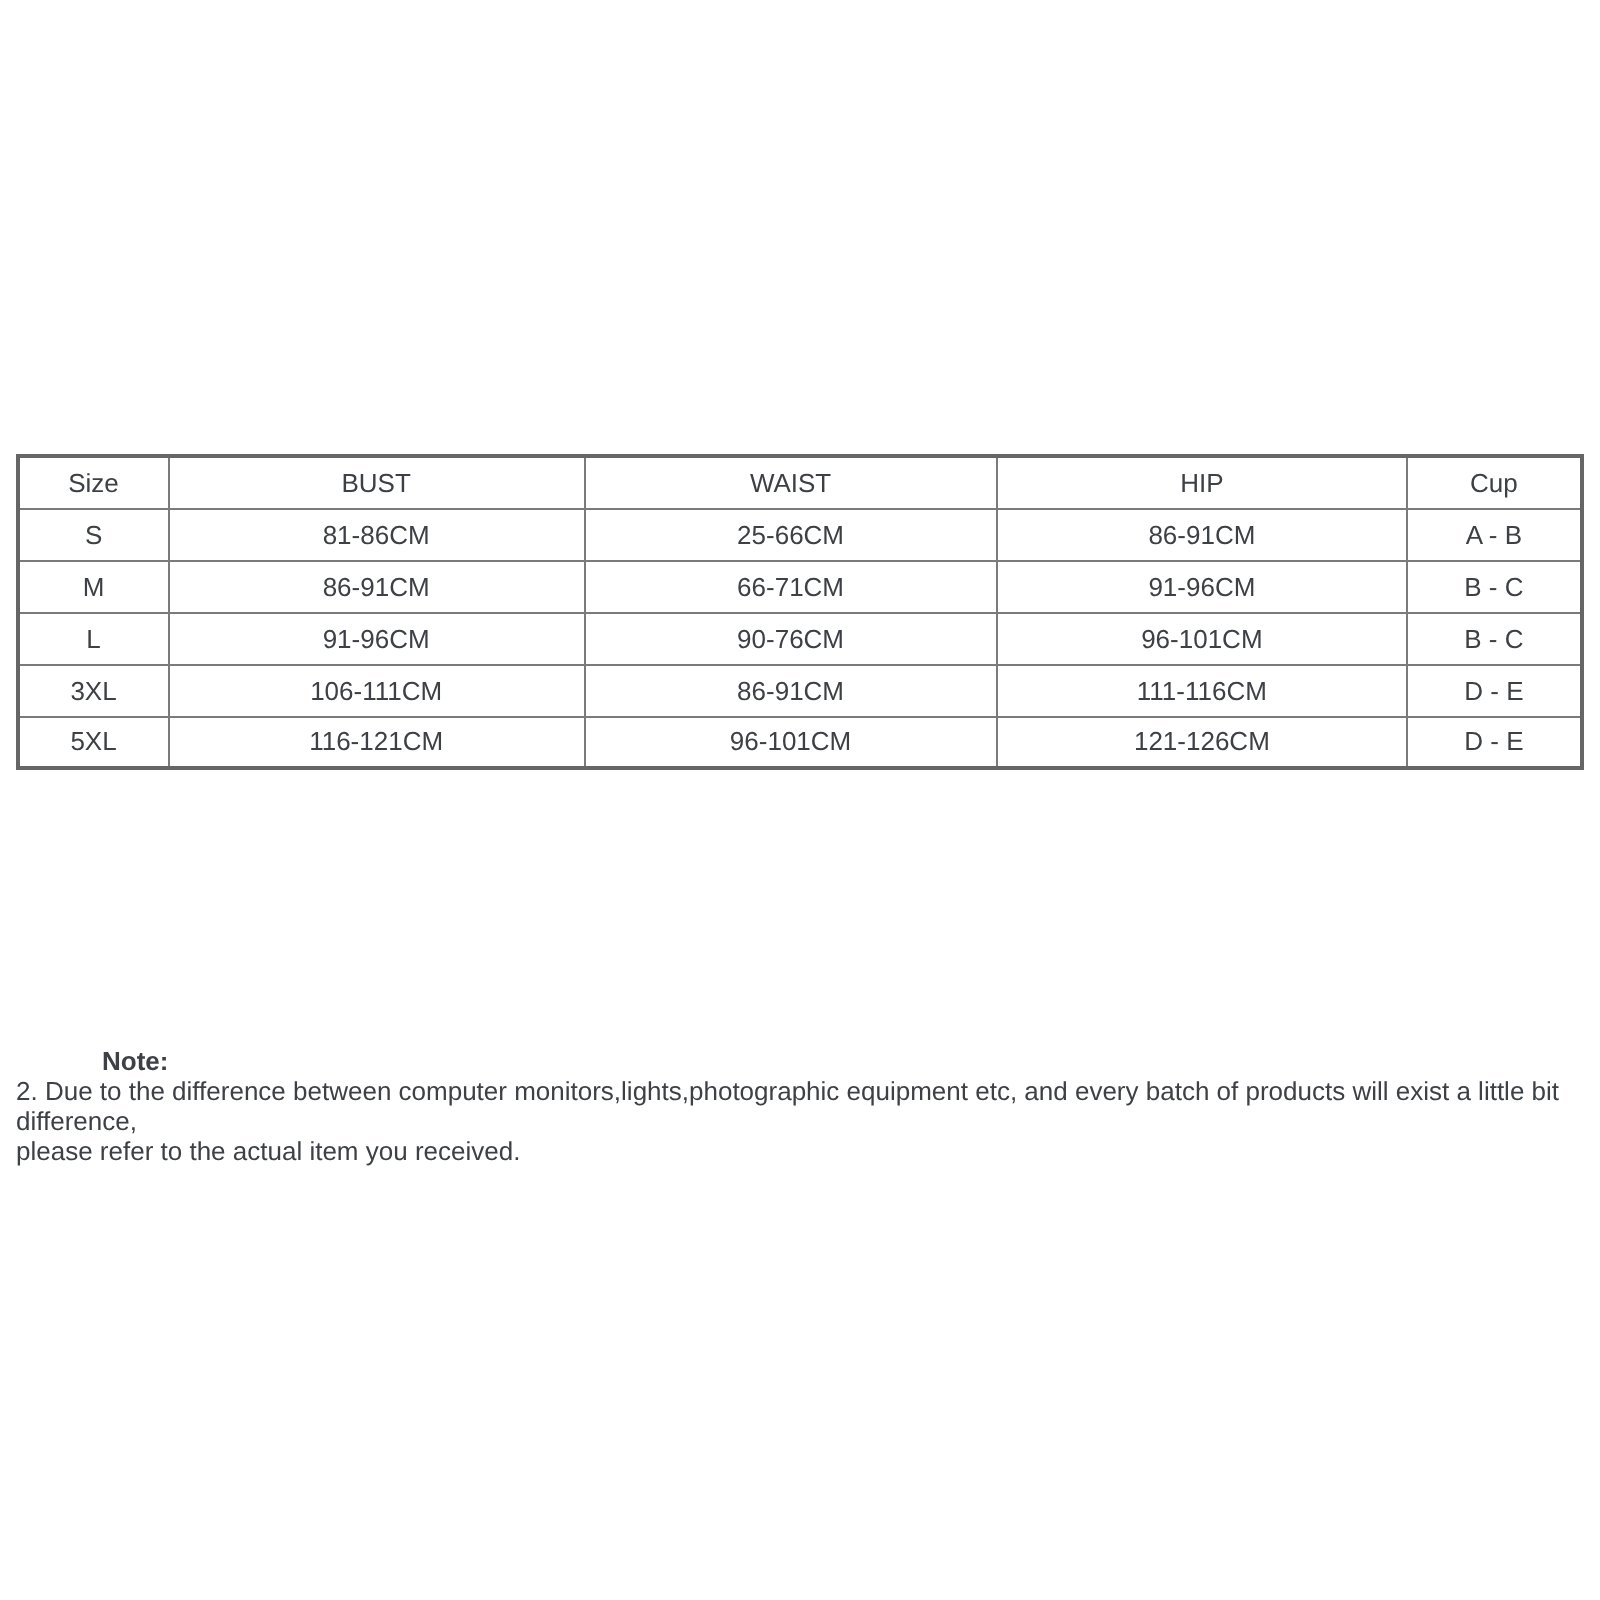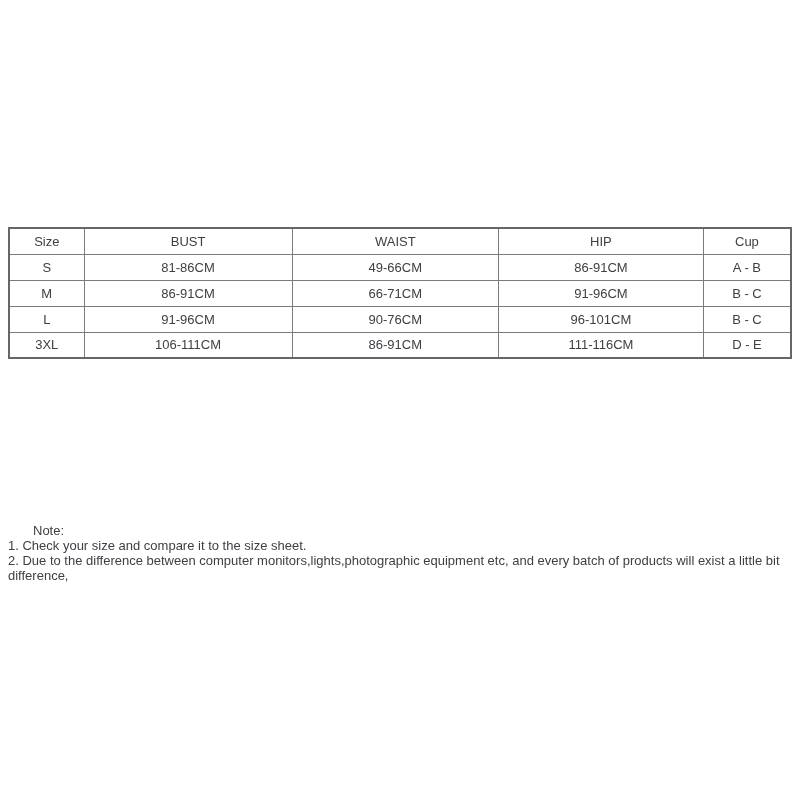--- a/index.html
+++ b/index.html
@@ -51,21 +51,22 @@
   col.c-cup{width:11.2%;}
   .note{
     position:absolute;
     left:8px;top:523px;
     width:788px;
     font-size:13px;
     line-height:15px;
     color:var(--text-color);
   }
   .note .note-title{
-    margin-left:25px;
+    margin-left:43px;
+    font-weight:bold;
   }
 </style>
 </head>
 <body>
 
 <div class="page">
 
   <table class="size-table">
     <colgroup>
       <col class="c-size">
@@ -80,21 +81,21 @@
           <th>BUST</th>
           <th>WAIST</th>
           <th>HIP</th>
           <th>Cup</th>
         </tr>
     </thead>
     <tbody>
         <tr>
           <td>S</td>
           <td>81-86CM</td>
-          <td>49-66CM</td>
+          <td>25-66CM</td>
           <td>86-91CM</td>
           <td>A - B</td>
         </tr>
         <tr>
           <td>M</td>
           <td>86-91CM</td>
           <td>66-71CM</td>
           <td>91-96CM</td>
           <td>B - C</td>
         </tr>
@@ -105,22 +106,29 @@
           <td>96-101CM</td>
           <td>B - C</td>
         </tr>
         <tr>
           <td>3XL</td>
           <td>106-111CM</td>
           <td>86-91CM</td>
           <td>111-116CM</td>
           <td>D - E</td>
         </tr>
+        <tr>
+          <td>5XL</td>
+          <td>116-121CM</td>
+          <td>96-101CM</td>
+          <td>121-126CM</td>
+          <td>D - E</td>
+        </tr>
       </tbody>
   </table>
 
   <div class="note">
     <div class="note-title">Note:</div>
-    <div>1. Check your size and compare it to the size sheet.</div>
     <div>2. Due to the difference between computer monitors,lights,photographic equipment etc, and every batch of products will exist a little bit difference,</div>
+    <div>please refer to the actual item you received.</div>
   </div>
 
 </div>
 
 </body></html>

